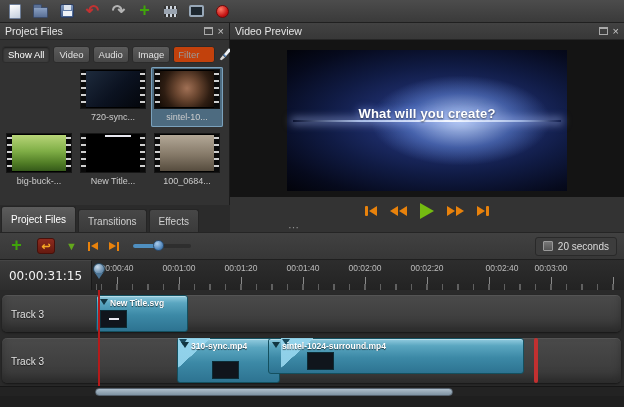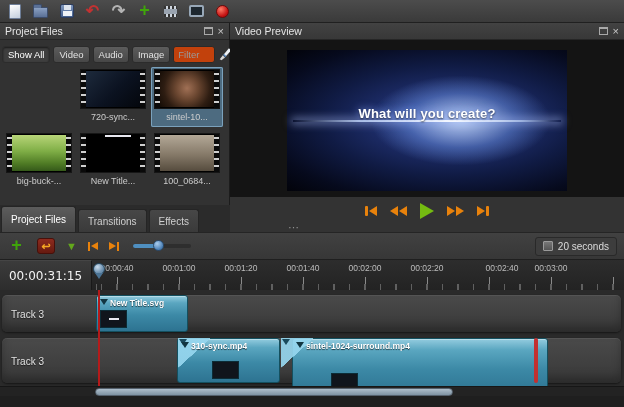--- a/index.html
+++ b/index.html
@@ -135,21 +135,21 @@
   .t4{top:5px;height:37px}
   .t3{top:48px;height:45px}
   .track-label{position:absolute;left:9px;top:50%;transform:translateY(-50%);font-size:10px;color:#e2e2e2;text-shadow:0 1px 1px rgba(0,0,0,.6)}
 
   .clip{position:absolute;border-radius:3px;border:1px solid #14505f;cursor:pointer;
     background:linear-gradient(to bottom,#93ccdf 0%,#5aa6c0 20%,#3c89a6 55%,#2d7391 100%);
     box-shadow:inset 0 1px 0 rgba(255,255,255,.35)}
   .c-newtitle{left:96px;top:5px;width:92px;height:37px}
   .c-bigbuck{left:110px;top:48px;width:67px;height:45px}
   .c-720{left:177px;top:48px;width:103px;height:45px}
-  .c-sintel{left:292px;top:48px;width:256px;height:57px}
+  .c-sintel{left:268px;top:48px;width:256px;height:36px}
   .clip-menu{position:absolute;left:3px;top:3px;width:0;height:0;z-index:5;cursor:pointer;
     border-left:4px solid transparent;border-right:4px solid transparent;border-top:6px solid #123642}
   .clip-label{position:absolute;left:13px;top:2px;font-size:8.5px;font-weight:bold;color:#fff;z-index:5;
     text-shadow:0 1px 1px rgba(0,0,0,.65);white-space:nowrap;max-width:calc(100% - 15px);overflow:hidden}
   .clip-thumb{position:absolute;bottom:3px;width:27px;height:18px;background:#10151c;border:1px solid #0c2c36;z-index:4}
   .ct-l{left:3px}.ct-l2{left:34px}.ct-l3{left:38px}.ct-r{right:3px}
   .transition{position:absolute;width:33px;height:30px;z-index:3;cursor:pointer;
     background:linear-gradient(to bottom right,rgba(150,214,238,.92) 49.6%,rgba(150,214,238,0) 50%)}
   .tr-a{left:178px;top:48px}.tr-b{left:281px;top:48px}
   .transition .clip-menu{left:1px;top:1px;border-top-color:#1a4a5c}

